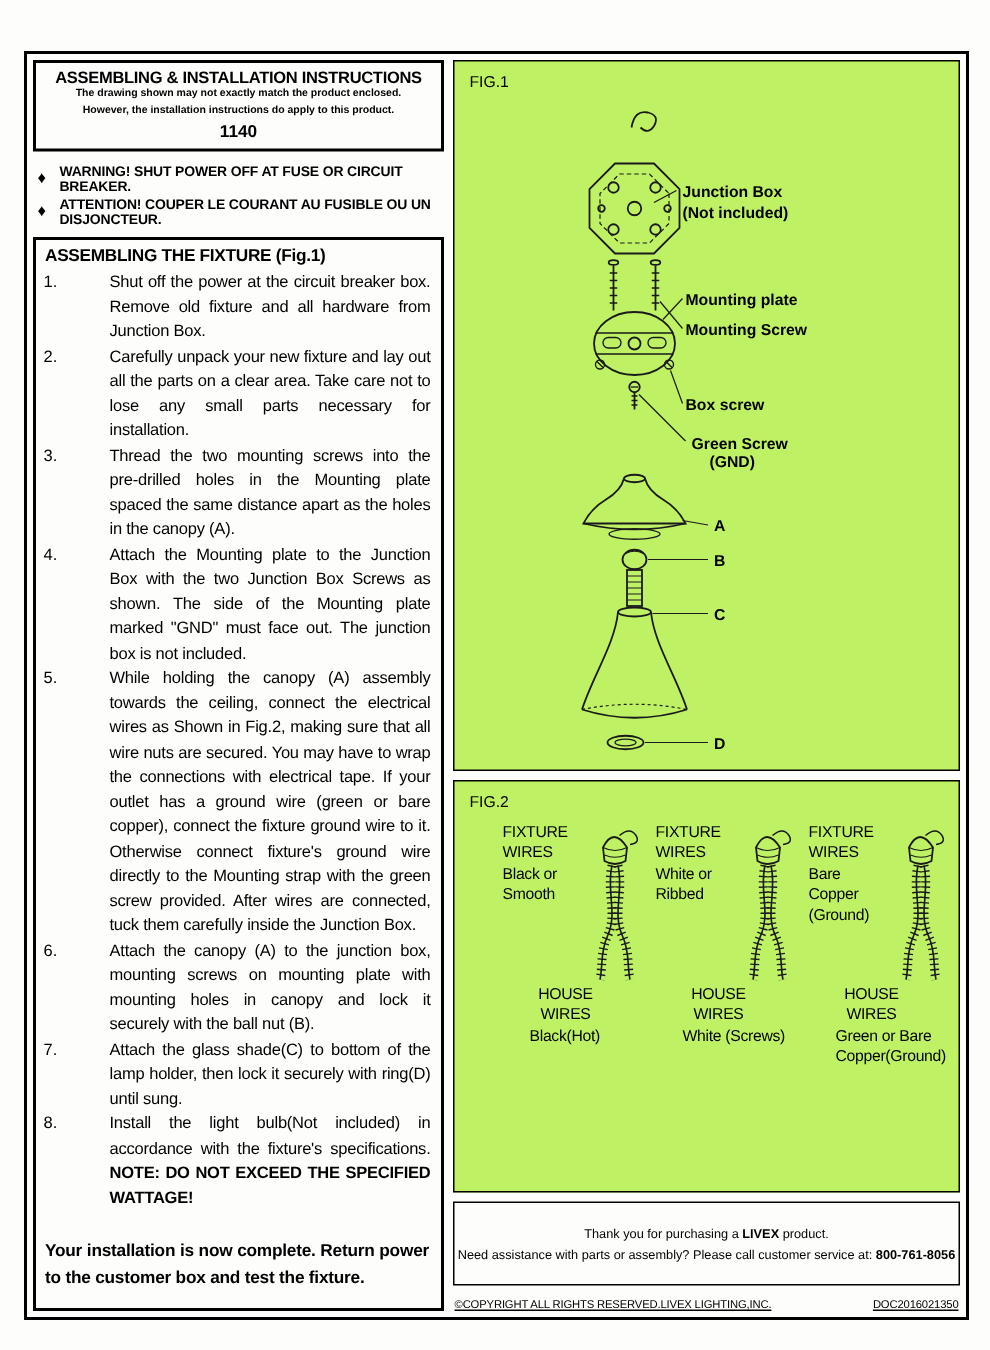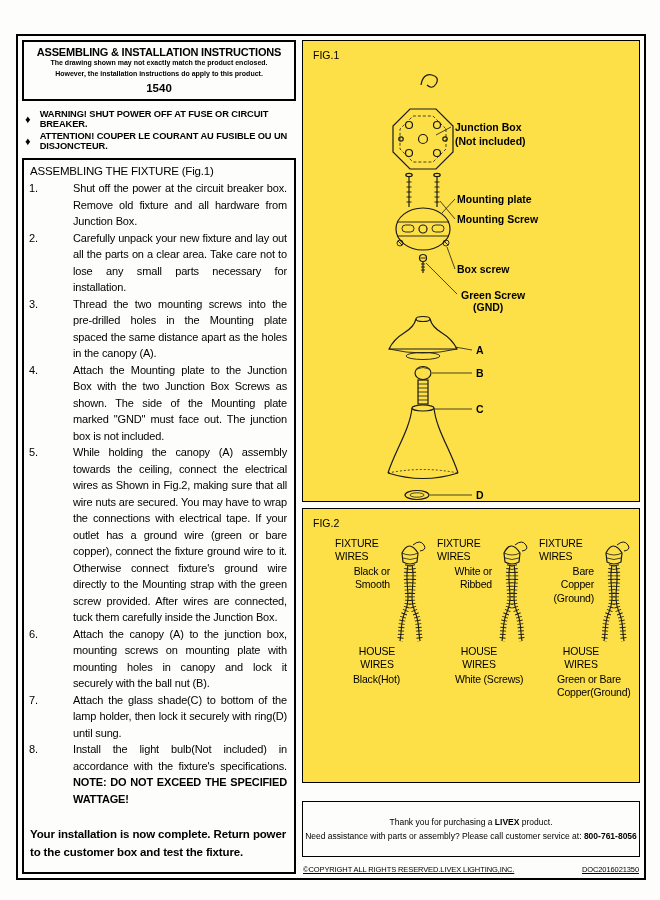--- a/index.html
+++ b/index.html
@@ -21,69 +21,69 @@
   .hb-sub { font-size:7px; font-weight:bold; line-height:1.5; }
   .hb-model { font-size:11.5px; font-weight:bold; margin-top:3px; }
   .warnings { padding:6px 2px 5px 3px; }
   .warning-row { display:flex; gap:9px; align-items:center; margin:2px 0; }
   .warning-bullet { font-size:11px; line-height:1; }
   .warning-text { font-size:9.3px; font-weight:bold; letter-spacing:-0.1px; }
   .instruction-box {
     border:2px solid #000; flex:1; padding:4px 7px 8px 5px;
     display:flex; flex-direction:column;
   }
-  .ib-heading { font-size:11.5px; font-weight:normal; margin:1px 0 3px 1px; letter-spacing:-0.2px; }
+  .ib-heading { font-size:11.5px; font-weight:bold; margin:1px 0 3px 1px; letter-spacing:-0.2px; }
   .step { display:flex; }
   .step-num { flex:none; width:16px; font-size:11px; line-height:1.5; }
   .step-text { flex:1; font-size:11px; line-height:1.5; text-align:justify; letter-spacing:-0.15px;margin-left:28px; }
   .note { font-weight:bold; }
   .completion {
     margin-top:auto; font-size:11.5px; font-weight:bold; line-height:1.55;
     text-align:justify; letter-spacing:-0.15px; padding:0 1px 2px 1px;
   }
   
   .right-col { flex:1; display:flex; flex-direction:column; }
-  .fig-box { border:1.5px solid #000; position:relative; background:#fde047; }
+  .fig-box { border:1.5px solid #000; position:relative; background:#bef264; }
   .fig1-box { flex:1; }
   .fig-label { position:absolute; top:8px; left:10px; font-size:10.5px; }
   .fig1-svg { position:absolute; top:10px; left:2px; width:300px; height:468px; }
   .fig1-text text { font:bold 10.5px "Liberation Sans", sans-serif; fill:#000; }
   .fig2-box { height:275px; margin-top:6px; padding:28px 4px 0 32px; }
   .fig2-cols { display:flex; gap:6px; }
   .fig2-col { flex:1; }
   .f2-top { display:flex; }
   .f2-labels { width:55px; font-size:10.5px; line-height:1.25; letter-spacing:-0.2px; }
-  .fw-desc { margin-top:2px;text-align:right; }
+  .fw-desc { margin-top:2px; }
   .wire-svg { width:44px; height:114px; flex:none; margin-left:-3px; }
   .hw-block { margin-top:-6px; margin-left:18px; font-size:10.5px; line-height:1.25; letter-spacing:-0.2px; }
   .hw-title { max-width:48px;text-align:center; }
   .hw-desc { max-width:90px; margin-top:2px; }
   .thanks-box {
-    border:1.5px solid #000; margin-top:18px; height:56px;
+    border:1.5px solid #000; margin-top:6px; height:56px;
     display:flex; flex-direction:column; justify-content:center;
     text-align:center; gap:4px; padding:2px;
   }
   .thanks-line { font-size:8.5px; }
   .footer-row { display:flex; justify-content:space-between; margin-top:8px; padding:0 1px; }
   .footer-row div { font-size:7.5px; letter-spacing:-0.1px;text-decoration:underline; }
   svg .ink { stroke:#1a1a1a; fill:none; }
 </style>
 </head>
 <body>
 
 <div class="page">
   <div class="frame">
 
     <div class="left-col">
 
       <div class="header-box">
         <div class="hb-title">ASSEMBLING &amp; INSTALLATION INSTRUCTIONS</div>
         <div class="hb-sub">The drawing shown may not exactly match the product enclosed.</div>
         <div class="hb-sub">However, the installation instructions do apply to this product.</div>
-        <div class="hb-model">1540</div>
+        <div class="hb-model">1140</div>
       </div>
 
       <div class="warnings">
         <div class="warning-row">
           <span class="warning-bullet">♦</span>
           <span class="warning-text">WARNING! SHUT POWER OFF AT FUSE OR CIRCUIT BREAKER.</span>
         </div>
         <div class="warning-row">
           <span class="warning-bullet">♦</span>
           <span class="warning-text">ATTENTION! COUPER LE COURANT AU FUSIBLE OU UN DISJONCTEUR.</span>

